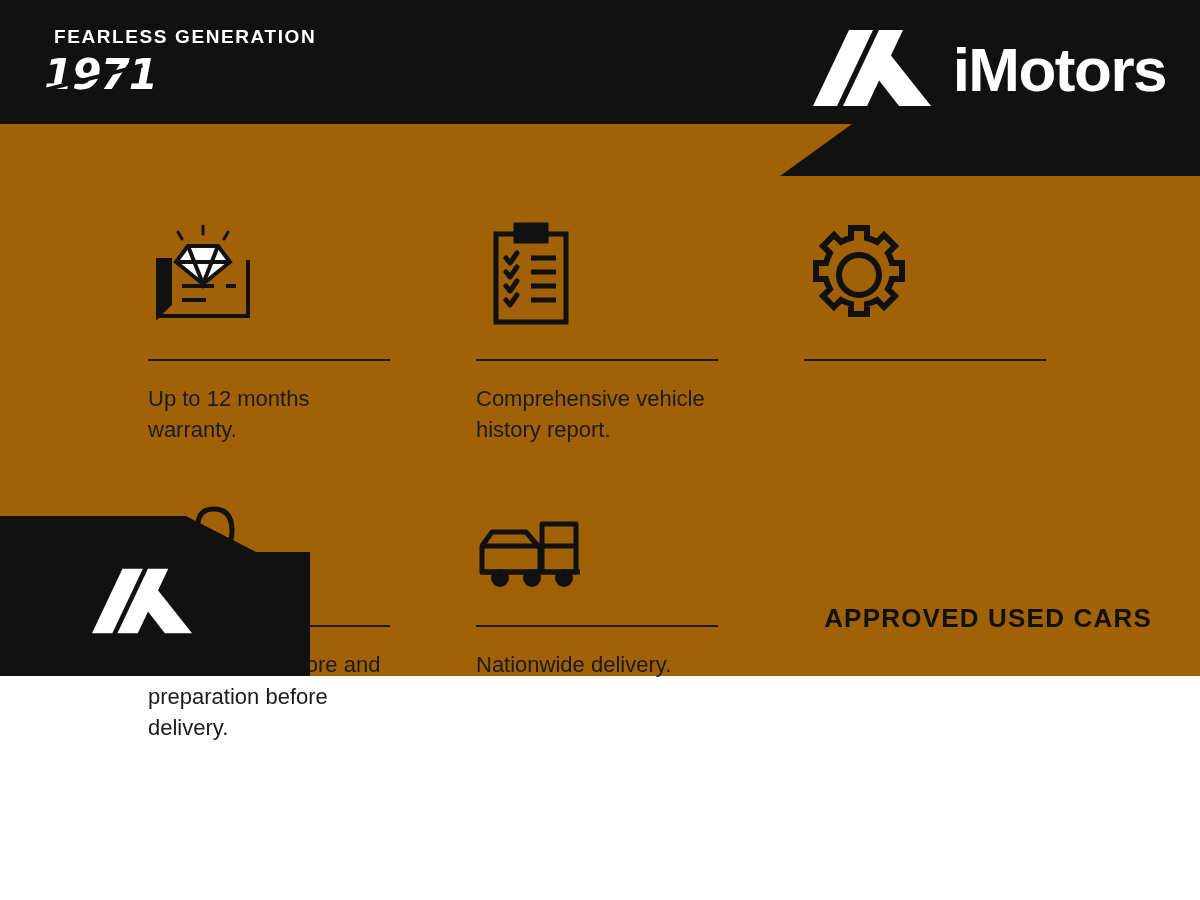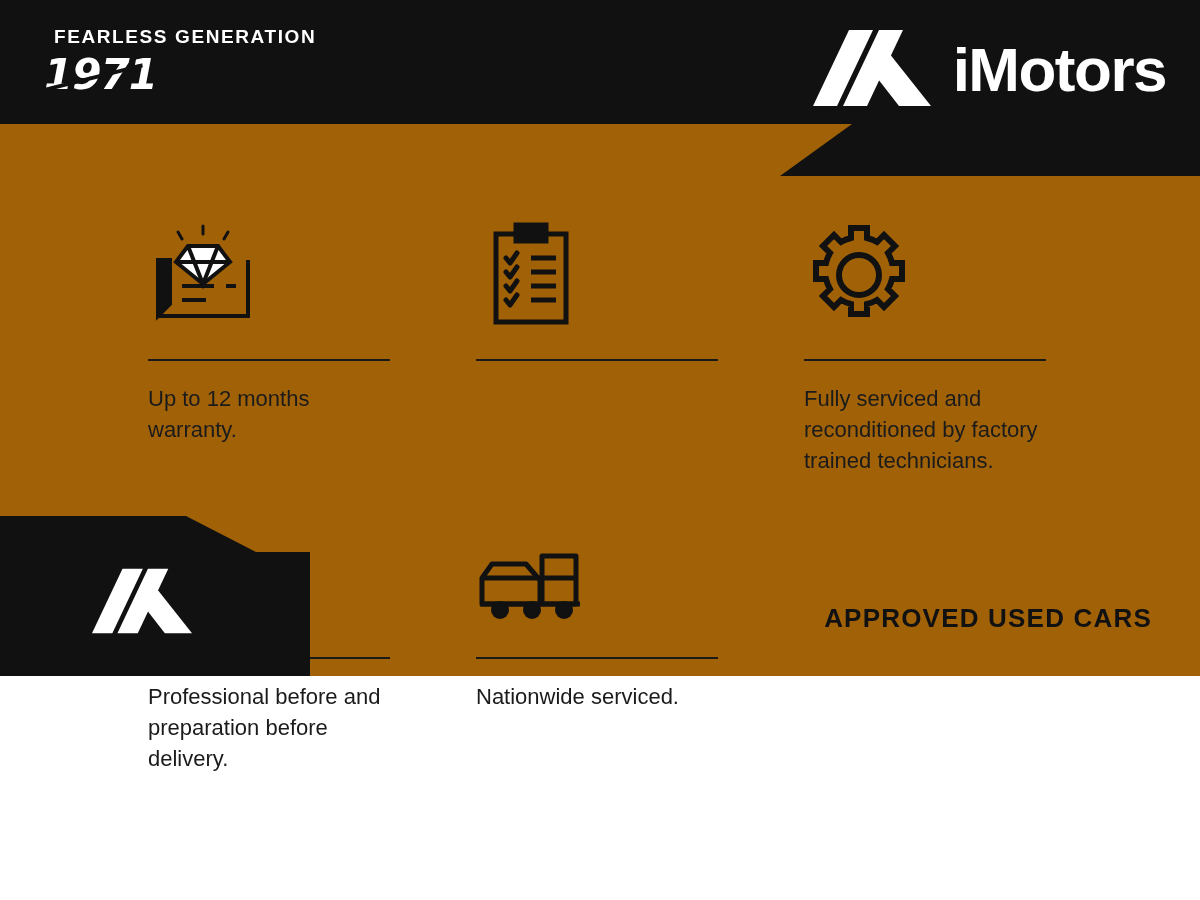--- a/index.html
+++ b/index.html
@@ -184,33 +184,33 @@
           </g>
           <g fill="none" stroke="#111" stroke-width="5" stroke-linecap="round" stroke-linejoin="round">
             <polyline points="30,38 34,43 41,33"></polyline>
             <polyline points="30,52 34,57 41,47"></polyline>
             <polyline points="30,66 34,71 41,61"></polyline>
             <polyline points="30,80 34,85 41,75"></polyline>
           </g>
         </svg>
       </div>
       <div class="feature-rule"></div>
+      <div class="feature-text">Comprehensive vehicle history report.</div>
     </div>
 
     <div class="feature wide">
       <div class="feature-icon">
         <svg width="110" height="110" viewBox="0 0 110 110" aria-hidden="true">
           <g fill="none" stroke="#111" stroke-width="6">
             <path d="M47 8 h16 v10 a38 38 0 0 1 10 4 l7-7 l11 11 l-7 7 a38 38 0 0 1 4 10 h10 v16 h-10 a38 38 0 0 1 -4 10 l7 7 l-11 11 l-7-7 a38 38 0 0 1 -10 4 v10 h-16 v-10 a38 38 0 0 1 -10 -4 l-7 7 l-11 -11 l7 -7 a38 38 0 0 1 -4 -10 h-10 v-16 h10 a38 38 0 0 1 4 -10 l-7 -7 l11 -11 l7 7 a38 38 0 0 1 10 -4 z"></path>
             <circle cx="55" cy="55" r="20"></circle>
           </g>
         </svg>
       </div>
       <div class="feature-rule"></div>
-      <div class="feature-text">Fully serviced and reconditioned by factory trained technicians.</div>
     </div>
 
     <div class="feature row2">
       <div class="feature-icon">
         <svg width="118" height="110" viewBox="0 0 118 110" aria-hidden="true">
           <g fill="none" stroke="#111" stroke-width="5" stroke-linecap="round" stroke-linejoin="round">
             <path d="M18 52 q-10 8 0 20 h44 q10 -10 0 -20 z"></path>
             <circle cx="30" cy="62" r="7"></circle>
             <path d="M62 62 q22 0 22 -22 q0 -22 -18 -22 q-16 0 -16 16 q0 12 12 12"></path>
             <path d="M62 72 l-18 14 l-20 0"></path>
@@ -234,21 +234,21 @@
             <line x1="4" y1="76" x2="104" y2="76"></line>
           </g>
           <g fill="#111">
             <circle cx="24" cy="82" r="9"></circle>
             <circle cx="56" cy="82" r="9"></circle>
             <circle cx="88" cy="82" r="9"></circle>
           </g>
         </svg>
       </div>
       <div class="feature-rule"></div>
-      <div class="feature-text">Nationwide serviced.</div>
+      <div class="feature-text">Nationwide delivery.</div>
     </div>
 
   </div>
 
   <div class="bottom-bar-main"></div>
   <div class="bottom-logo">
     <span>
       <svg width="100" height="66" viewBox="0 0 118 76" aria-hidden="true">
         <polygon points="36,0 60,0 24,76 0,76" fill="#ffffff"></polygon>
         <polygon points="66,0 90,0 54,76 30,76" fill="#ffffff"></polygon>

